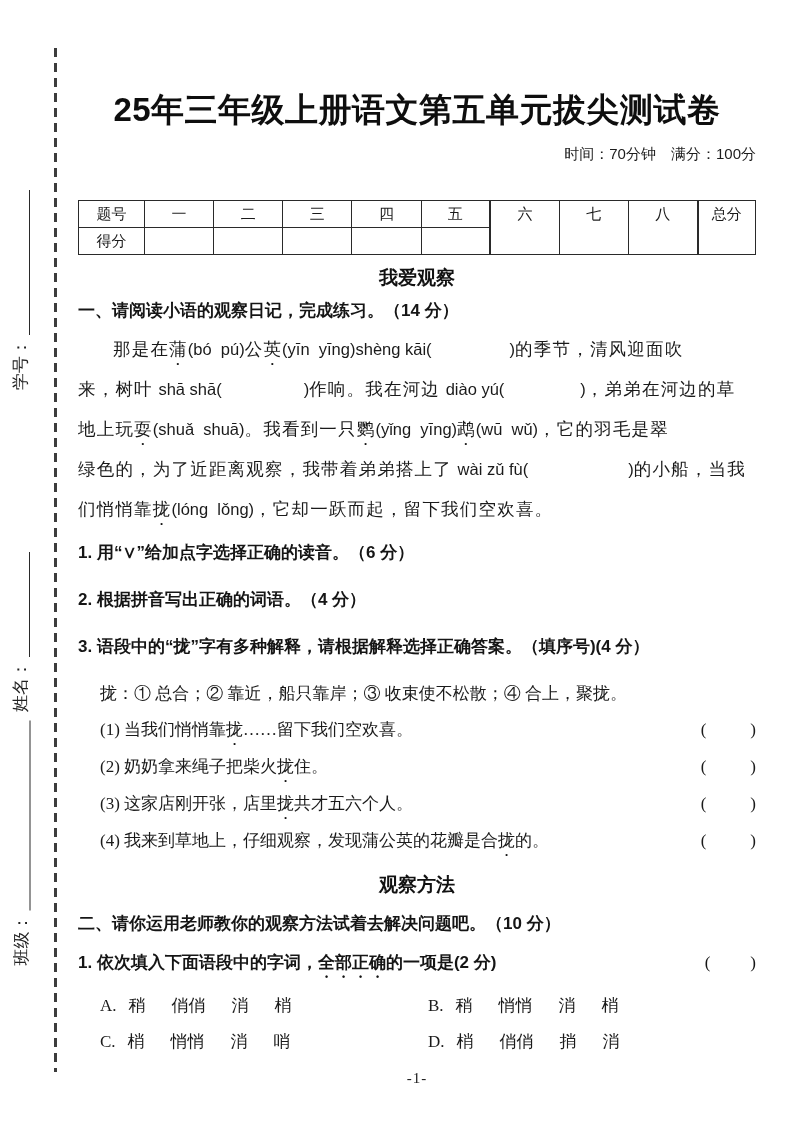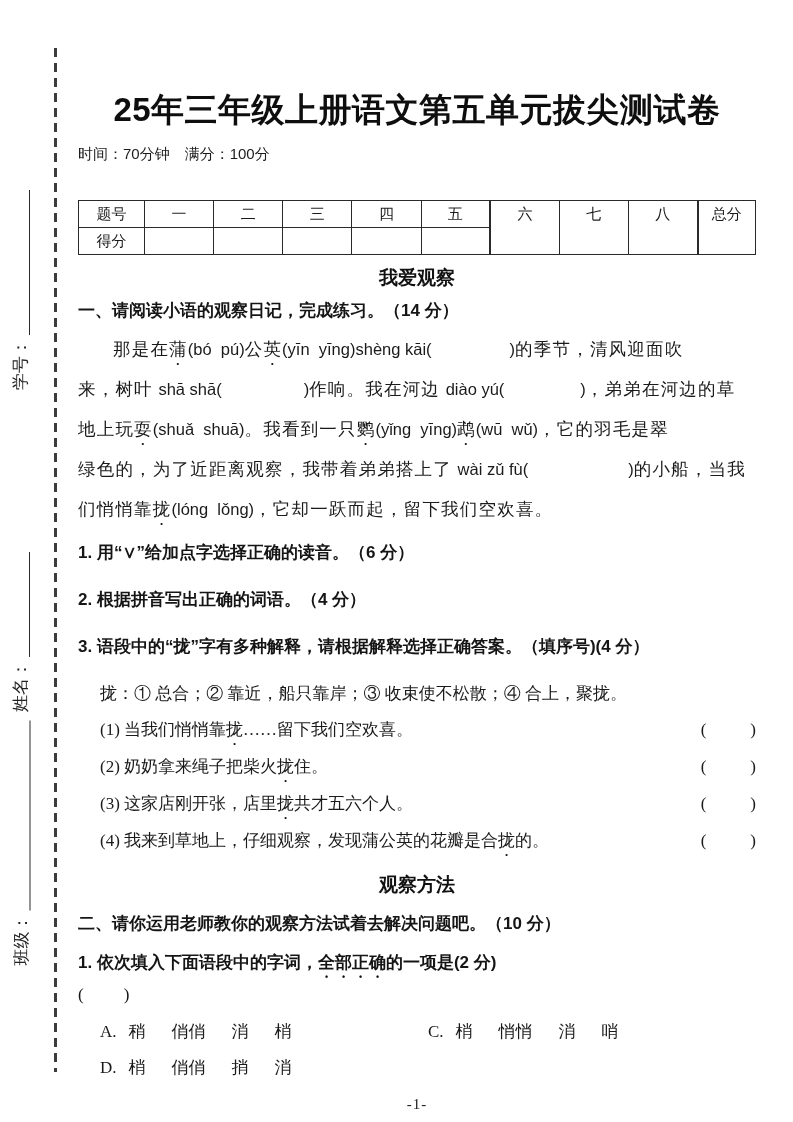--- a/index.html
+++ b/index.html
@@ -14,21 +14,21 @@
   }
   .side-group{
     position:absolute;height:26px;display:flex;align-items:center;
     white-space:nowrap;font-size:17px;color:#222;transform:rotate(-90deg);
   }
   .side-group .sline{flex:1;border-bottom:1.6px solid #2a2a2a;align-self:flex-end;margin:0 0 3px 4px;}
   
   .content{position:absolute;left:78px;top:16px;width:678px;}
   .title{margin-top:72px;line-height:44px;text-align:center;
     font-family:"Liberation Sans",sans-serif;font-weight:700;font-size:33px;color:#0e0e0e;letter-spacing:.5px;}
-  .info{margin-top:12px;line-height:20px;
+  .info{margin-top:12px;line-height:20px;text-align:right;
     font-family:"Liberation Sans",sans-serif;font-size:15px;color:#1c1c1c;}
   table.score{margin-top:36px;width:100%;border-collapse:collapse;table-layout:fixed;border:1.6px solid #222;}
   table.score td{border:1px solid #2a2a2a;height:26px;text-align:center;font-size:15px;padding:0;}
   table.score col.c0{width:66px;} table.score col.c9{width:58px;}
   table.score td.thick{border-right-width:2px;}
   table.score td.nodiv-b{border-bottom:none;}
   table.score td.nodiv-t{border-top:none;}
   .sec-h{margin-top:10px;line-height:26px;text-align:center;
     font-family:"Liberation Sans",sans-serif;font-weight:700;font-size:19px;color:#111;}
   .sec-h.s2{margin-top:12px;}
@@ -42,21 +42,21 @@
   .para2{margin-top:8px;}
   .para2 .pline{line-height:36px;white-space:nowrap;}
   .para2 .pline.first{padding-left:35px;}
   .sub{line-height:36px;margin-top:11px;}
   .sub.mt{margin-top:6px;}
   .serif17{font-size:17px;}
   .ind{padding-left:22px;}
   .choice-row{display:flex;justify-content:space-between;align-items:baseline;line-height:36px;font-size:17px;}
   .ans{display:inline-flex;align-items:baseline;font-size:17px;font-family:"Liberation Serif",serif;font-weight:400;}
   .agap{display:inline-block;}
-  .subrow{margin-top:14px;line-height:26px;display:flex;justify-content:space-between;align-items:baseline;flex-direction:column;}
+  .subrow{margin-top:14px;line-height:26px;display:flex;justify-content:space-between;align-items:baseline;}
   .py{font-family:"Liberation Sans",sans-serif;font-size:16.5px;letter-spacing:0;white-space:pre;}
   .gap{display:inline-block;}
   .blank{display:inline-block;border-bottom:1.6px solid #222;height:14px;vertical-align:-3px;margin:0 2px;}
   .dot{
     -webkit-text-emphasis:filled dot #111;text-emphasis:filled dot #111;
     -webkit-text-emphasis-position:under right;text-emphasis-position:under right;
   }
   .opt-grid{margin-top:6px;display:grid;grid-template-columns:328px 1fr;padding-left:22px;}
   .opt-row{line-height:36px;font-size:17px;}
   .olabel{margin-right:12px;}
@@ -185,18 +185,19 @@
     <span><span class="ans">
           <span>(</span>
           <span class="agap" style="width: 40px;"></span>
           <span>)</span>
         </span></span>
   </div>
 
 
   <div class="opt-grid">
       <div class="opt-row"><span class="olabel">A.</span><span class="ow">稍</span><span class="ow">俏俏</span><span class="ow">消</span><span class="ow">梢</span></div>
+      <div class="opt-row"><span class="olabel">B.</span><span class="ow">稍</span><span class="ow">悄悄</span><span class="ow">消</span><span class="ow">梢</span></div>
       <div class="opt-row"><span class="olabel">C.</span><span class="ow">梢</span><span class="ow">悄悄</span><span class="ow">消</span><span class="ow">哨</span></div>
       <div class="opt-row"><span class="olabel">D.</span><span class="ow">梢</span><span class="ow">俏俏</span><span class="ow">捎</span><span class="ow">消</span></div>
     </div>
 
   <div class="pagenum">-1-</div>
 </div>
 
 </body></html>

